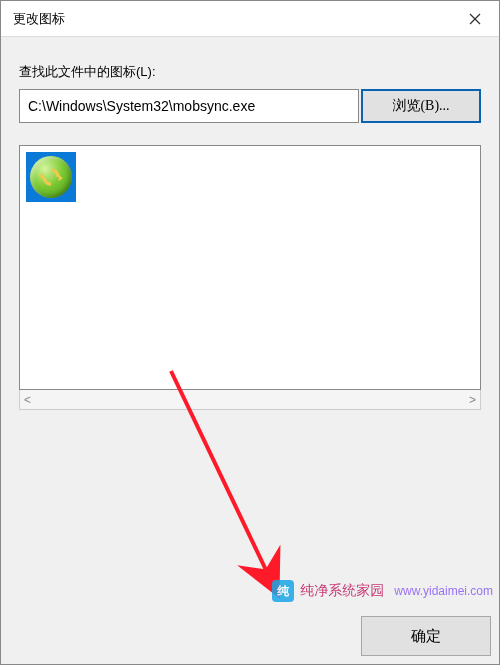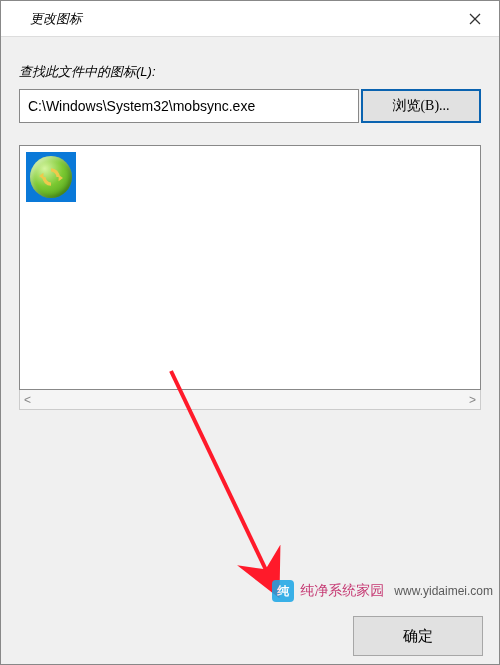--- a/index.html
+++ b/index.html
@@ -13,32 +13,31 @@
     overflow: hidden;
   }
   .window { width: 500px; height: 665px; border: 1px solid #888; background: #f0f0f0; position: relative; }
   .titlebar {
     height: 36px;
     background: #fff;
     border-bottom: 1px solid #ddd;
     display: flex;
     align-items: center;
     justify-content: space-between;
-    padding-left: 29px;
-    font-style: italic;
+    padding-left: 12px;
   }
   .titlebar .title { color: #000; font-size: 13px; }
   .close-btn {
     width: 48px; height: 36px; display:flex; align-items:center; justify-content:center;
     cursor: pointer;
   }
   .close-btn svg { width: 12px; height: 12px; stroke: #333; stroke-width: 1.2; }
 
   .content { padding: 20px 18px 0 18px; background:#f0f0f0; }
-  .label1 { margin-top: 6px; margin-bottom: 8px; color:#000;font-style:italic; }
+  .label1 { margin-top: 6px; margin-bottom: 8px; color:#000; }
   .row1 { display:flex; gap:2px; align-items:center; margin-bottom: 22px;}
   .path-input {
     flex:1; height:34px; border:1px solid #888; background:#fff;
     padding: 0 8px; font-size:14px; font-family: inherit;
   }
   .browse-btn {
     width:120px; height:34px; border:2px solid #0a63b0; background:#e1e1e1;
     font-size:14px; cursor:pointer; font-family: Liberation Serif, serif;
   }
   .label2 { margin-bottom: 8px; }
@@ -61,38 +60,38 @@
   .scroll-row {
     display:flex; justify-content:space-between; align-items:center;
     height:20px; border:1px solid #ccc; border-top:none; background:#f5f5f5;
     padding:0 4px; color:#888;
   }
   .scroll-row span { font-size:12px; cursor:default; user-select:none;}
   .annotation {
     position:absolute; pointer-events:none;
   }
   .buttons-row {
-    position:absolute; bottom:8px; right:0; display:flex; gap:14px; padding-right:16px;
+    position:absolute; bottom:8px; right:0; display:flex; gap:14px; padding-right:8px;
   }
   .dlg-btn {
     width:130px; height:40px; border:1px solid #a7a7a7; background:#e1e1e1;
     font-size:15px; font-family:inherit; cursor:pointer;
   }
   .dlg-btn.cancel { width: 90px; border-right:none;}
   .watermark {
     position:absolute; right:6px; bottom:62px;
     display:flex; align-items:center; gap:6px; color:#777; font-size:14px;
     opacity:0.85;
   }
   .watermark .logo {
     width:22px; height:22px; border-radius:4px; background:#1aa6e6;
     display:flex; align-items:center; justify-content:center; color:#fff; font-weight:bold; font-size:12px;
   }
   .watermark .cn { color:#be185d; }
-  .watermark .url { color:#404040; font-size:12px; margin-left:4px;}
+  .watermark .url { color:#8b5cf6; font-size:12px; margin-left:4px;}
 </style>
 </head>
 <body>
 
 <div class="window">
 
   <div class="titlebar">
     <span class="title">更改图标</span>
     <div class="close-btn">
       <svg viewBox="0 0 12 12">

